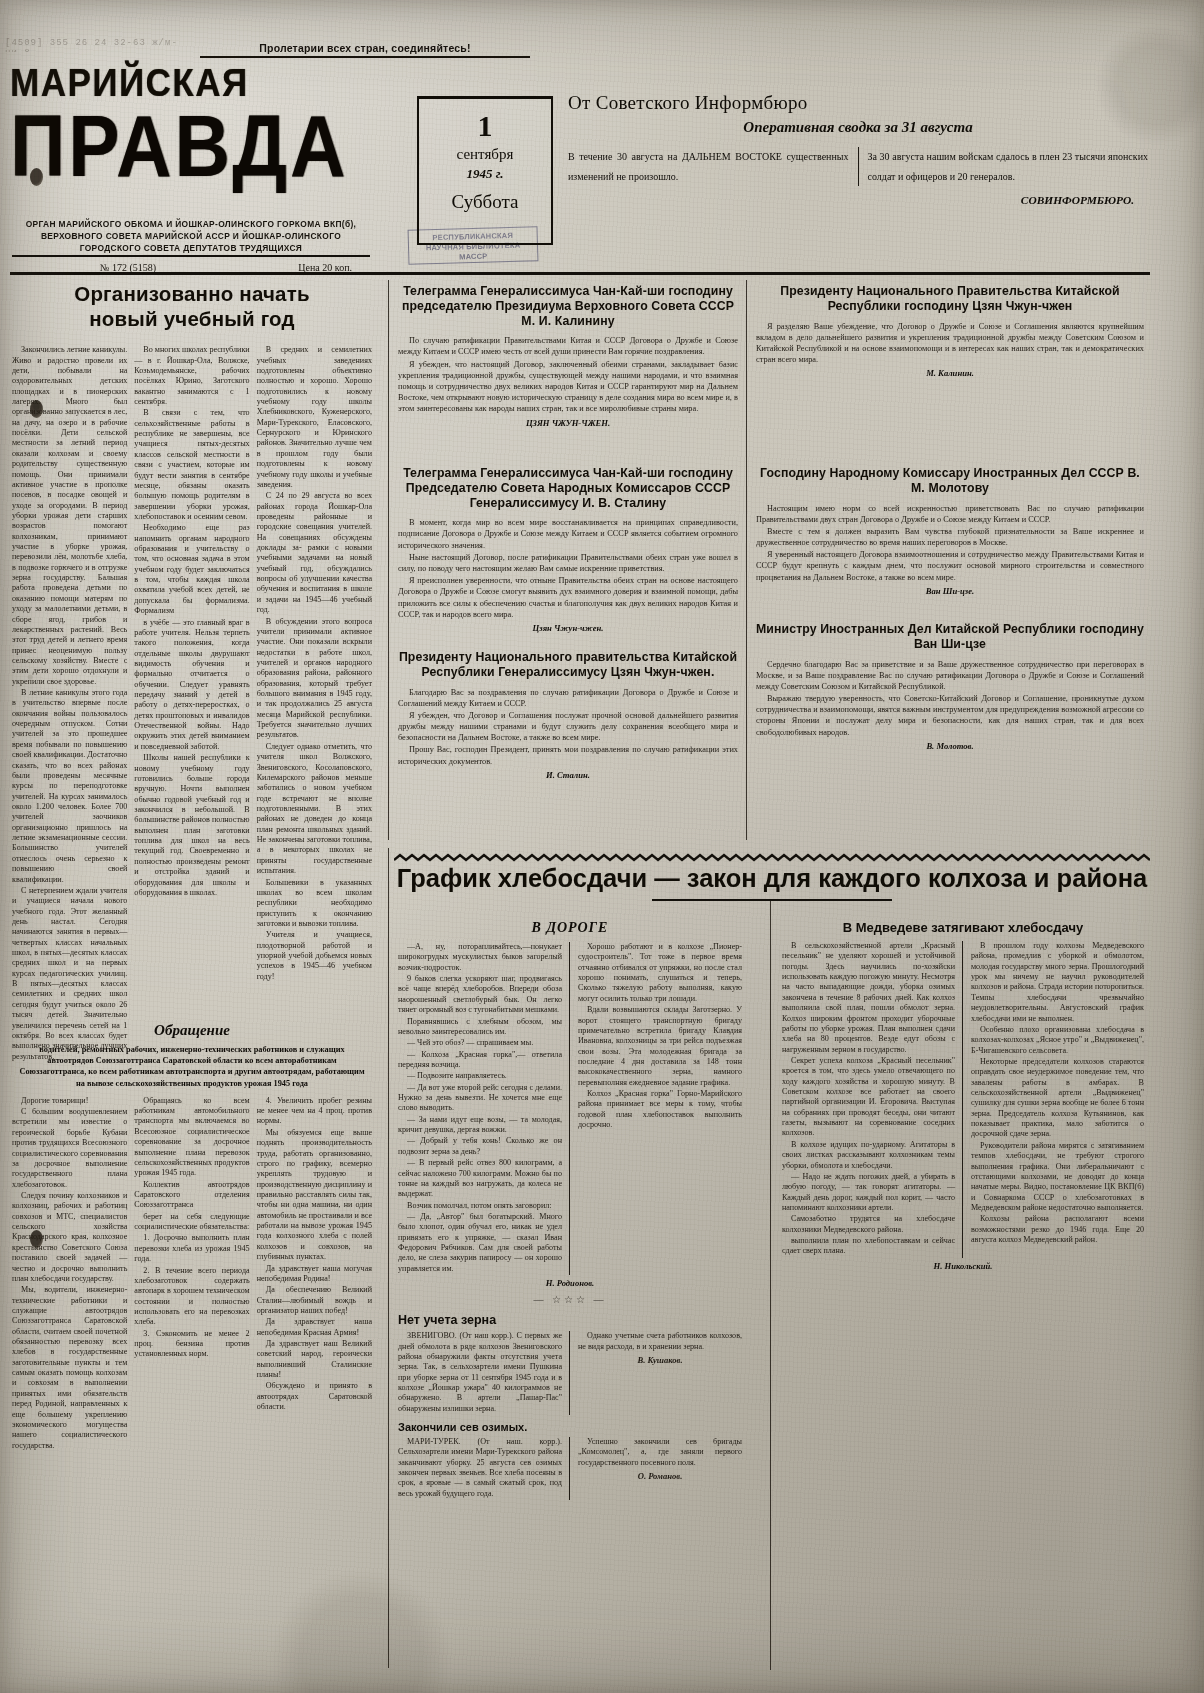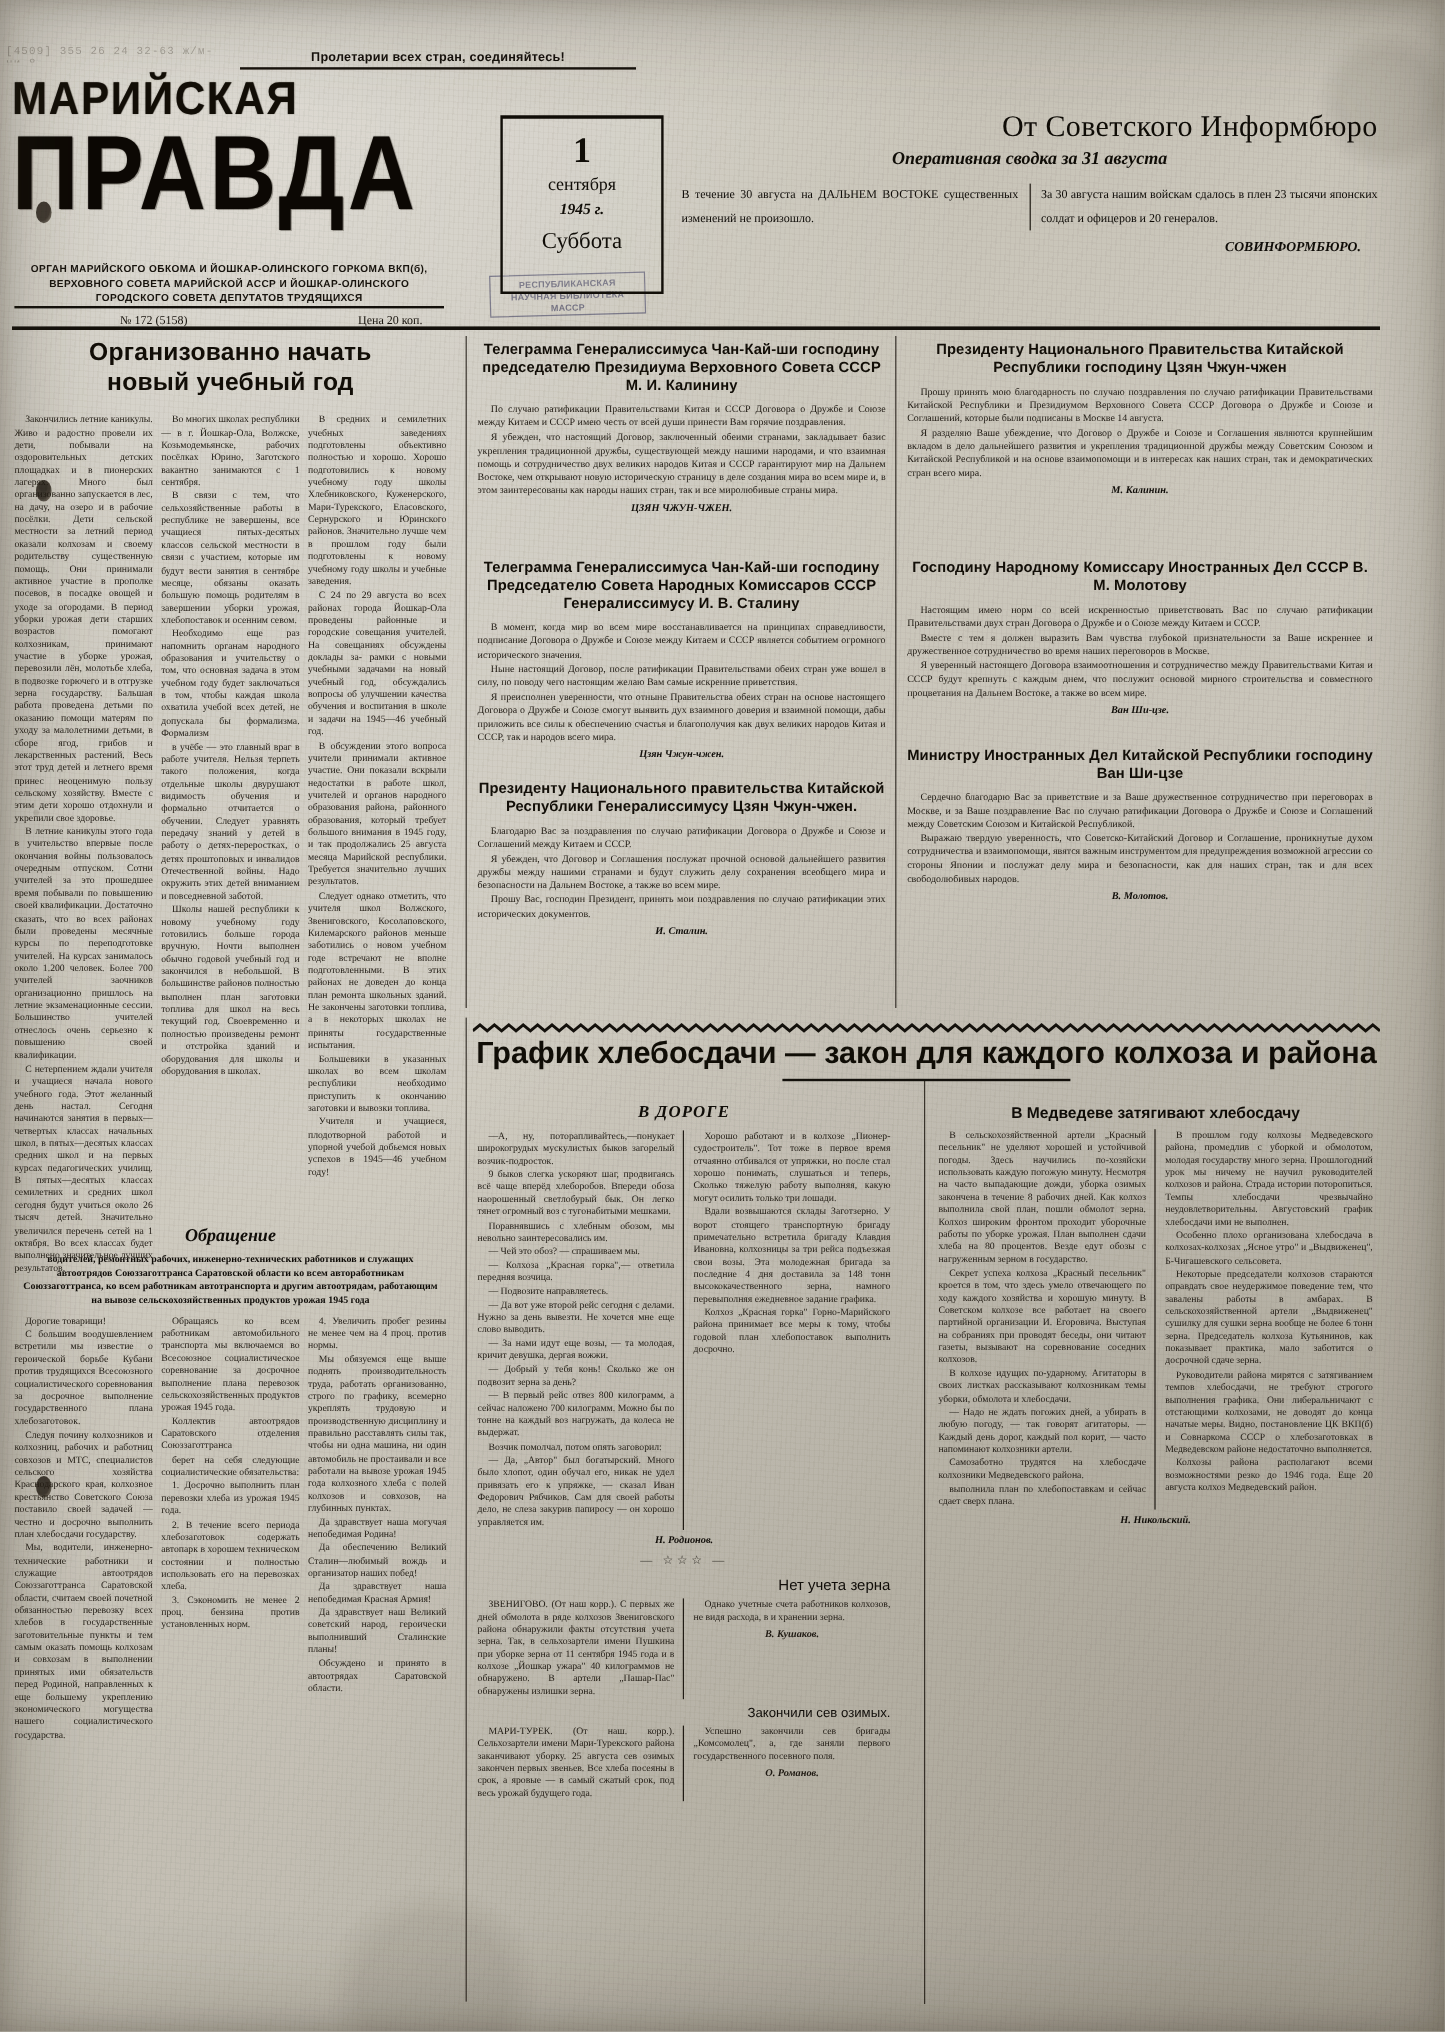--- a/index.html
+++ b/index.html
@@ -93,21 +93,21 @@
     border:2px solid #15120d;border-top:3px solid #15120d;
     text-align:center;color:#14110c;
     background:rgba(255,255,255,.06);
   }
   #datebox .d1{font-size:30px;font-weight:bold;line-height:1;margin-top:12px;font-family:"Liberation Serif",serif;}
   #datebox .d2{font-size:15px;margin-top:5px;font-family:"Liberation Serif",serif;}
   #datebox .d3{font-size:13px;font-style:italic;font-weight:bold;margin-top:3px;}
   #datebox .d4{font-size:19px;margin-top:9px;font-family:Liberation Serif, serif;}
   
   #sovinform{position:absolute;left:568px;top:92px;width:580px;}
-  #sovinform .t1{font-size:25px;text-align:right;letter-spacing:.3px;color:#13100b;}
+  #sovinform .t1{font-size:19px;text-align:left;letter-spacing:.3px;color:#13100b;}
   #sovinform .t2{font-size:15px;font-style:italic;font-weight:bold;text-align:center;margin-top:5px;color:#14110c;}
   #sovinform .cols{display:flex;margin-top:11px;font-size:10px;line-height:1.95;}
   #sovinform .cols .c{width:50%;text-align:justify;}
   #sovinform .cols .c.l{padding-right:9px;border-right:1.5px solid #221d16;}
   #sovinform .cols .c.r{padding-left:9px;}
   #sovinform .sig{text-align:right;margin-top:8px;font-size:11.4px;padding-right:14px;}
   
   #hdrrule{position:absolute;left:10px;top:272px;width:1140px;border-top:3px solid #17140f;}
   
   .colsep{position:absolute;width:1.4px;background:#241f18;opacity:.85;}
@@ -143,22 +143,22 @@
   #banner h2{
     margin:7px 0 0 0;text-align:center;font-family:"Liberation Sans",sans-serif;
     font-weight:bold;font-size:25.5px;color:#14110b;letter-spacing:0px;
   }
   #banner .underline{width:240px;height:2px;background:#17140f;margin:6px auto 0 auto;}
   
   .bcol{position:absolute;}
   .bcol h4{margin:0 0 6px 0;text-align:center;font-family:"Liberation Sans",sans-serif;
            font-weight:bold;font-size:13px;}
   .bcol h4.ital{font-style:italic;font-family:"Liberation Serif",serif;font-size:14px;letter-spacing:1px;}
-  .bcol h5{margin:8px 0 4px 0;text-align:right;font-family:"Liberation Sans",sans-serif;
-           font-weight:normal;font-size:12.5px;}
+  .bcol h5{margin:8px 0 4px 0;text-align:left;font-family:"Liberation Sans",sans-serif;
+           font-weight:bold;font-size:12.5px;}
   .dingbat{text-align:center;font-size:10px;letter-spacing:3px;margin:6px 0;opacity:.8;}
 </style>
 </head>
 <body>
 
 <div id="paper">
 
   <div class="hole" style="top:168px"></div>
   <div class="hole" style="top:400px"></div>
   <div class="hole" style="top:1230px"></div>
@@ -278,21 +278,20 @@
     <div class="artbody" id="tg1b">
         <p>По случаю ратификации Правительствами Китая и СССР Договора о Дружбе и Союзе между Китаем и СССР имею честь от всей души принести Вам горячие поздравления.</p>
         <p>Я убежден, что настоящий Договор, заключенный обеими странами, закладывает базис укрепления традиционной дружбы, существующей между нашими народами, и что взаимная помощь и сотрудничество двух великих народов Китая и СССР гарантируют мир на Дальнем Востоке, чем открывают новую историческую страницу в деле создания мира во всем мире и, в этом заинтересованы как народы наших стран, так и все миролюбивые страны мира.</p>
       </div>
     <div class="sig">ЦЗЯН ЧЖУН-ЧЖЕН.</div>
   </div>
 
   <div class="tg" id="tg2" style="left:756px;top:284px;width:388px">
     <div class="headline">Президенту Национального Правительства Китайской Республики господину Цзян Чжун-чжен</div>
     <div class="artbody" id="tg2b">
-        <p>Прошу принять мою благодарность по случаю поздравления по случаю ратификации Правительствами Китайской Республики и Президиумом Верховного Совета СССР Договора о Дружбе и Союзе и Соглашений, которые были подписаны в Москве 14 августа.</p>
         <p>Я разделяю Ваше убеждение, что Договор о Дружбе и Союзе и Соглашения являются крупнейшим вкладом в дело дальнейшего развития и укрепления традиционной дружбы между Советским Союзом и Китайской Республикой и на основе взаимопомощи и в интересах как наших стран, так и демократических стран всего мира.</p>
       </div>
     <div class="sig">М. Калинин.</div>
   </div>
 
   <div class="tg" id="tg3" style="left:398px;top:466px;width:340px">
     <div class="headline">Телеграмма Генералиссимуса Чан-Кай-ши господину Председателю Совета Народных Комиссаров СССР Генералиссимусу И. В. Сталину</div>
     <div class="artbody" id="tg3b">
         <p>В момент, когда мир во всем мире восстанавливается на принципах справедливости, подписание Договора о Дружбе и Союзе между Китаем и СССР является событием огромного исторического значения.</p>
         <p>Ныне настоящий Договор, после ратификации Правительствами обеих стран уже вошел в силу, по поводу чего настоящим желаю Вам самые искренние приветствия.</p>

